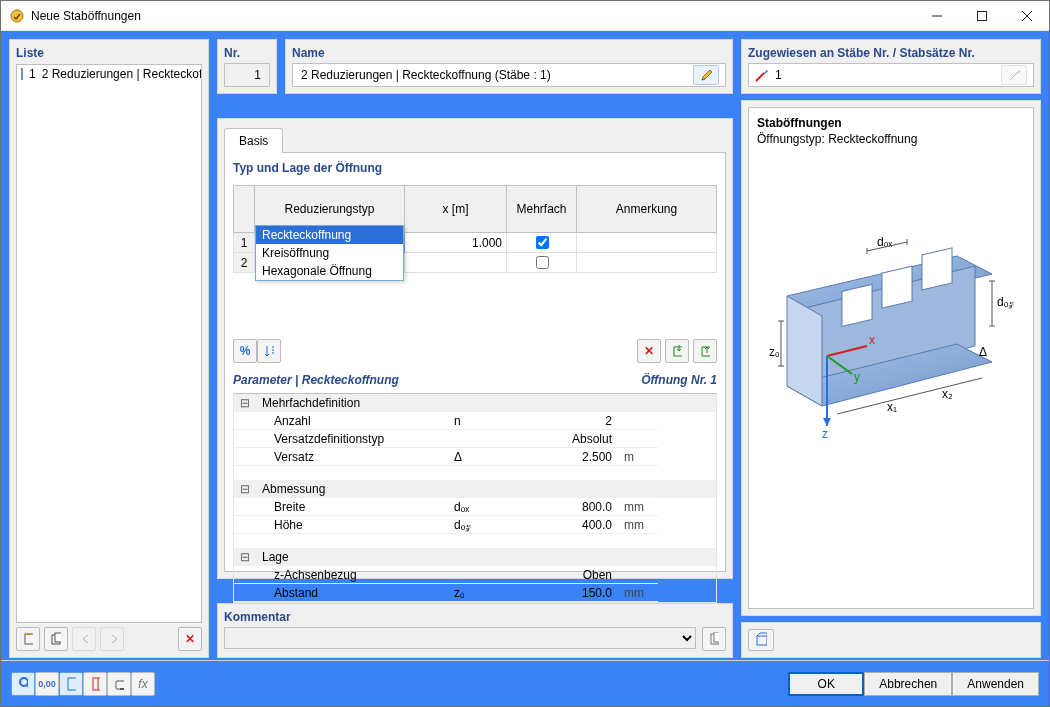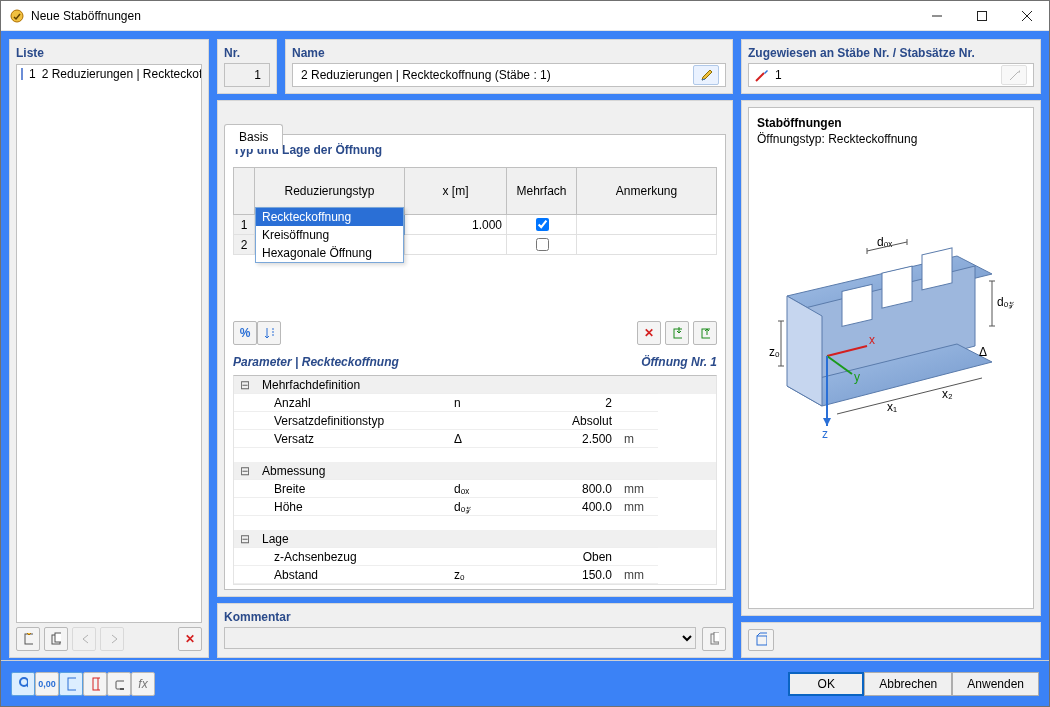--- a/index.html
+++ b/index.html
@@ -5,21 +5,21 @@
   * { box-sizing: border-box; font-family: "Segoe UI", Tahoma, sans-serif; font-size: 12px; }
   html,body { margin:0; padding:0; background:#fff; }
   .window { width:1050px; height:707px; border:1px solid #707070; background:#3b82f6; display:flex; flex-direction:column; }
   .titlebar { height:30px; display:flex; align-items:center; background:#fff; border-bottom:1px solid #e5e5e5; }
   .titlebar .icon { width:16px; height:16px; margin:0 6px 0 8px; }
   .titlebar .title { flex:1; }
   .titlebar .winbtn { width:45px; height:30px; display:flex; align-items:center; justify-content:center; color:#222; }
   .body { flex:1; display:flex; padding:8px 8px 2px 8px; gap:8px; min-height:0; }
   .panel { background:#f0f0f0; border:1px solid #d6d6d6; padding:6px; display:flex; flex-direction:column; }
   .col-left { width:200px; }
-  .col-mid  { flex:1; display:flex; flex-direction:column; gap:6px; min-width:0; }
+  .col-mid  { flex:1; display:flex; flex-direction:column; gap:24px; min-width:0; }
   .col-right{ width:300px; display:flex; flex-direction:column; gap:6px; }
   .sec-title { color:#2a4a8a; font-weight:600; margin-bottom:4px; }
   .list { background:#fff; border:1px solid #c0c0c0; flex:1; overflow:auto; }
   .list-row { display:flex; align-items:center; padding:2px 4px; gap:6px; }
   .list-row .sw { width:12px; height:12px; background:#a9c7ff; border:1px solid #6b8dd6; }
   .list-row .num { width:12px; text-align:right; }
   .left-toolbar { display:flex; align-items:center; gap:4px; padding-top:4px; }
   .iconbtn { width:24px; height:24px; border:1px solid transparent; display:flex; align-items:center; justify-content:center; background:transparent; border-radius:2px; }
   .iconbtn.box { border:1px solid #b9b9b9; background:#f4f4f4; }
   .iconbtn.hl { border:1px solid #5aa0e0; background:#dceeff; }
@@ -27,21 +27,21 @@
   .row-top { display:flex; gap:8px; }
   .field-nr { width:60px; }
   .field-name { flex:1; }
   .lbl { color:#2a4a8a; font-weight:600; }
   .numbox { height:24px; background:#f0f0f0; border:1px solid #c0c0c0; text-align:right; padding:0 8px; line-height:22px; margin-top:3px; }
   .namebox { height:24px; background:#fff; border:1px solid #c0c0c0; padding:0 6px; line-height:22px; margin-top:3px; display:flex; align-items:center; gap:6px; }
   .namebox input { flex:1; border:none; outline:none; height:20px; }
   .assignbox { height:24px; background:#fff; border:1px solid #c0c0c0; padding:0 6px; line-height:22px; margin-top:3px; display:flex; align-items:center; gap:6px; }
   .assignbox .arrow { width:14px; height:14px; }
   .tabs { display:flex; border-bottom:1px solid #c0c0c0; margin-top:2px; }
-  .tab { padding:5px 14px; background:#f7f7f7; border:1px solid #c0c0c0; border-bottom:none; border-radius:3px 3px 0 0; position:relative; top:15px; }
+  .tab { padding:5px 14px; background:#f7f7f7; border:1px solid #c0c0c0; border-bottom:none; border-radius:3px 3px 0 0; position:relative; top:1px; }
   .tab.active { background:#fff; }
   .mid-main { background:#fff; border:1px solid #c0c0c0; border-top:none; flex:1; padding:8px; display:flex; flex-direction:column; gap:6px; min-height:0; }
   .grid-head, .grid-row { display:grid; grid-template-columns:22px 150px 102px 70px 140px; }
   .grid-head > div { background:#f0f0f0; border:1px solid #c0c0c0; border-left:none; text-align:center; padding:16px 2px; font-weight:400; }
   .grid-head > div:first-child { border-left:1px solid #c0c0c0; }
   .grid-row > div { border:1px solid #e0e0e0; border-top:none; border-left:none; padding:2px 4px; height:20px; display:flex; align-items:center; }
   .grid-row > div:first-child { border-left:1px solid #e0e0e0; background:#f0f0f0; justify-content:center; }
   .grid-row .rt { justify-content:flex-end; }
   .grid-row .ct { justify-content:center; }
   .dd-cell { background:#fff; display:flex; align-items:center; justify-content:space-between; border:1px solid #7aa7d9 !important; }

